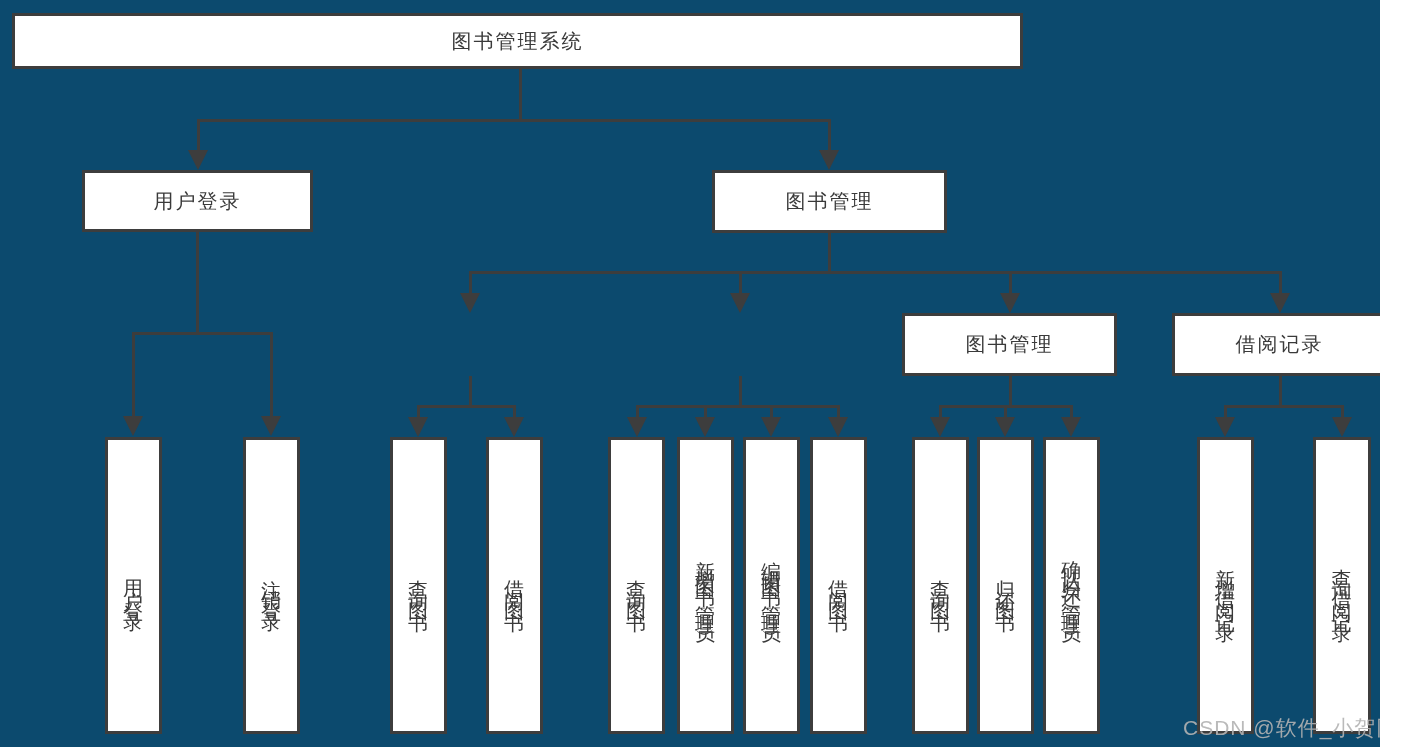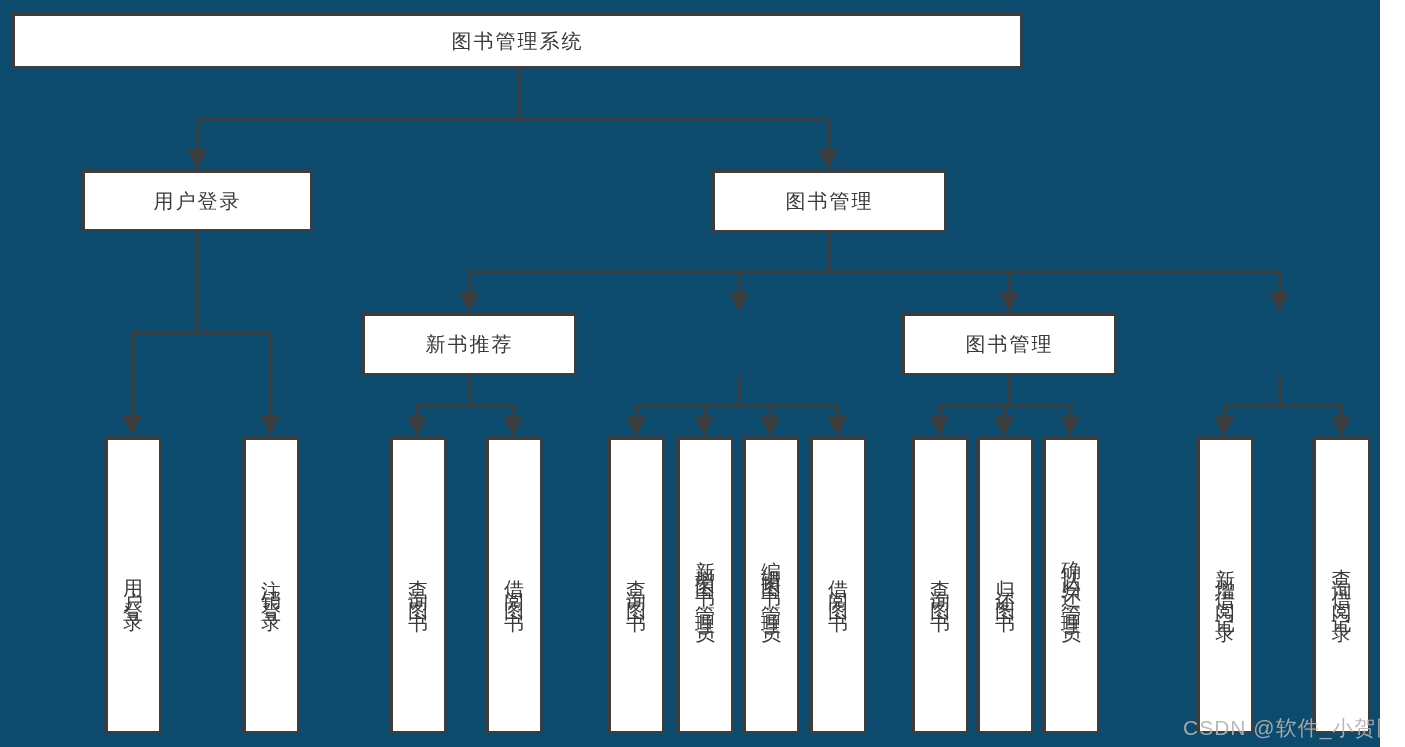--- a/index.html
+++ b/index.html
@@ -76,22 +76,22 @@
   <div class="hl" style="left:469px;top:271px;width:813px;"></div>
   <div class="vl" style="left:469px;top:271px;height:25px;"></div>
   <div class="ah" style="left:460px;top:293px;"></div>
   <div class="vl" style="left:739px;top:271px;height:25px;"></div>
   <div class="ah" style="left:730px;top:293px;"></div>
   <div class="vl" style="left:1009px;top:271px;height:25px;"></div>
   <div class="ah" style="left:1000px;top:293px;"></div>
   <div class="vl" style="left:1279px;top:271px;height:25px;"></div>
   <div class="ah" style="left:1270px;top:293px;"></div>
 
-  <div class="node" style="left:362px;top:313px;width:215px;height:63px;">新书推荐</div>
   <div class="node" style="left:902px;top:313px;width:215px;height:63px;">图书管理</div>
+  <div class="node" style="left:1172px;top:313px;width:215px;height:63px;">借阅记录</div>
 
   <div class="vl" style="left:469px;top:376px;height:32px;"></div>
   <div class="hl" style="left:417px;top:405px;width:99px;"></div>
   <div class="vl" style="left:417px;top:405px;height:14px;"></div>
   <div class="ah" style="left:408px;top:417px;"></div>
   <div class="vl" style="left:513px;top:405px;height:14px;"></div>
   <div class="ah" style="left:504px;top:417px;"></div>
 
   <div class="vl" style="left:739px;top:376px;height:32px;"></div>
   <div class="hl" style="left:636px;top:405px;width:204px;"></div>

